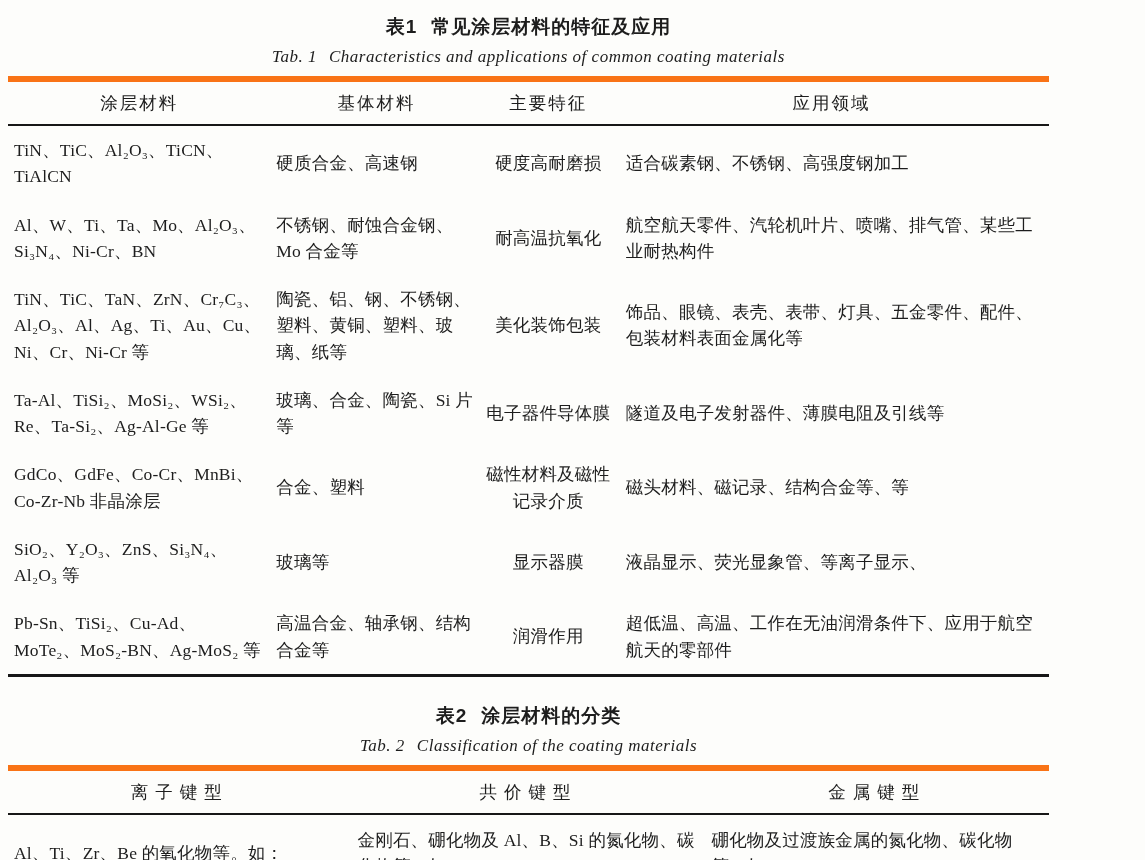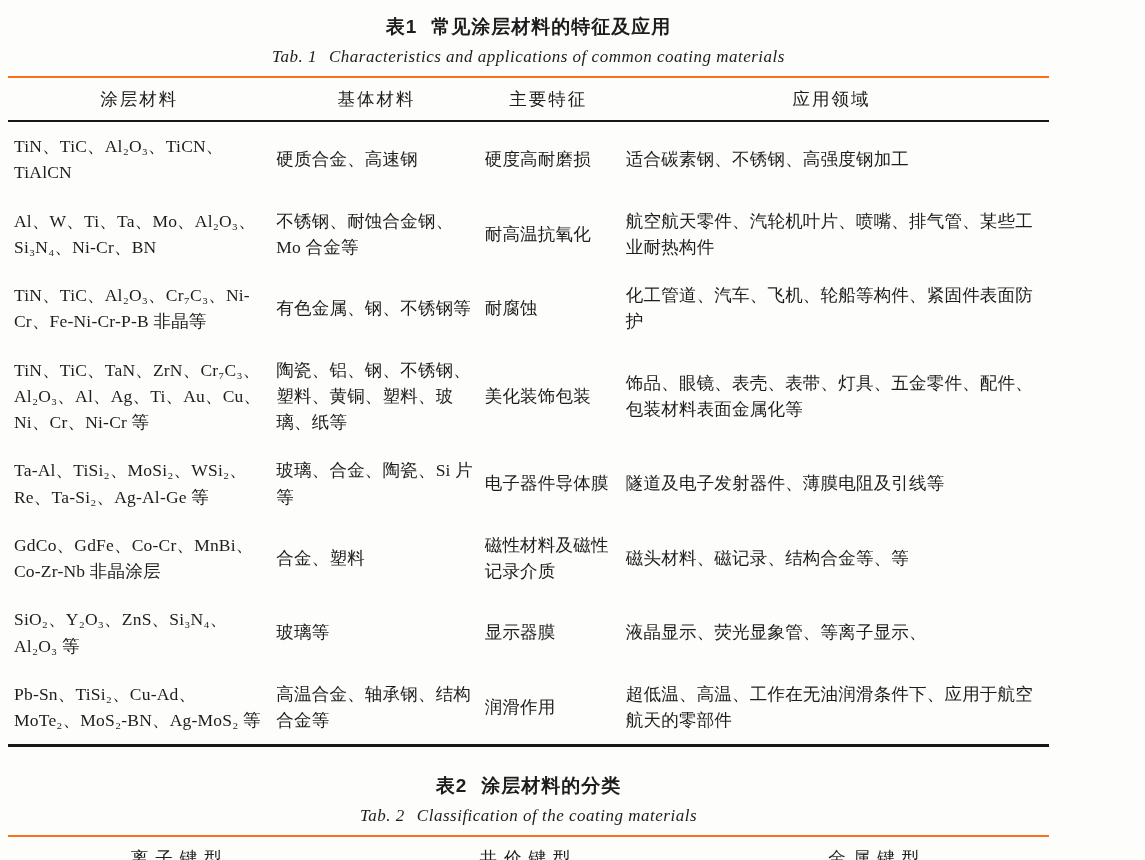--- a/index.html
+++ b/index.html
@@ -33,39 +33,39 @@
     letter-spacing: 0.5px;
     font-style: italic;
   }
   .tbl-caption .num-label { margin-right: 12px; }
   table {
     width: 100%;
     border-collapse: collapse;
     table-layout: fixed;
   }
   table.rule-table {
-    border-top: 2px solid #f97316;
+    border-top: 6px solid #f97316;
     border-bottom: 3px solid #171717;
   }
   thead th {
     font-weight: normal;
     font-size: 17.5px;
     text-align: center;
     padding: 9px 4px;
     border-bottom: 2px solid #171717;
     letter-spacing: 2px;
   }
   tbody td {
     font-size: 17.5px;
     line-height: 1.5;
     padding: 11px 8px 11px 6px;
     vertical-align: middle;
     letter-spacing: 0.2px;
   }
-  .t1 td.col-feature { text-align: left; padding-left: 2px; padding-right: 2px; margin-top: 23px; }
+  .t1 td.col-feature { text-align: center; padding-left: 2px; padding-right: 2px; margin-top: 23px; }
   .t1 td.col-application { padding-left: 12px; }
   .t2 thead th { letter-spacing: 7px; }
   .t2 tbody td { padding-top: 12px; padding-bottom: 14px; }
   .table2-block { margin-top: 18px; }
 </style>
 </head>
 <body>
 
 <div class="page">
 
@@ -97,26 +97,20 @@
           <td class="col-coating">TiN、TiC、Al₂O₃、TiCN、TiAlCN</td>
           <td class="col-substrate">硬质合金、高速钢</td>
           <td class="col-feature">硬度高耐磨损</td>
           <td class="col-application">适合碳素钢、不锈钢、高强度钢加工</td>
         </tr>
         <tr>
           <td class="col-coating">Al、W、Ti、Ta、Mo、Al₂O₃、Si₃N₄、Ni-Cr、BN</td>
           <td class="col-substrate">不锈钢、耐蚀合金钢、Mo 合金等</td>
           <td class="col-feature">耐高温抗氧化</td>
           <td class="col-application">航空航天零件、汽轮机叶片、喷嘴、排气管、某些工业耐热构件</td>
-        </tr>
-        <tr>
-          <td class="col-coating">TiN、TiC、Al₂O₃、Cr₇C₃、Ni-Cr、Fe-Ni-Cr-P-B 非晶等</td>
-          <td class="col-substrate">有色金属、钢、不锈钢等</td>
-          <td class="col-feature">耐腐蚀</td>
-          <td class="col-application">化工管道、汽车、飞机、轮船等构件、紧固件表面防护</td>
         </tr>
         <tr>
           <td class="col-coating">TiN、TiC、TaN、ZrN、Cr₇C₃、Al₂O₃、Al、Ag、Ti、Au、Cu、Ni、Cr、Ni-Cr 等</td>
           <td class="col-substrate">陶瓷、铝、钢、不锈钢、塑料、黄铜、塑料、玻璃、纸等</td>
           <td class="col-feature">美化装饰包装</td>
           <td class="col-application">饰品、眼镜、表壳、表带、灯具、五金零件、配件、包装材料表面金属化等</td>
         </tr>
         <tr>
           <td class="col-coating">Ta-Al、TiSi₂、MoSi₂、WSi₂、Re、Ta-Si₂、Ag-Al-Ge 等</td>
           <td class="col-substrate">玻璃、合金、陶瓷、Si 片等</td>

